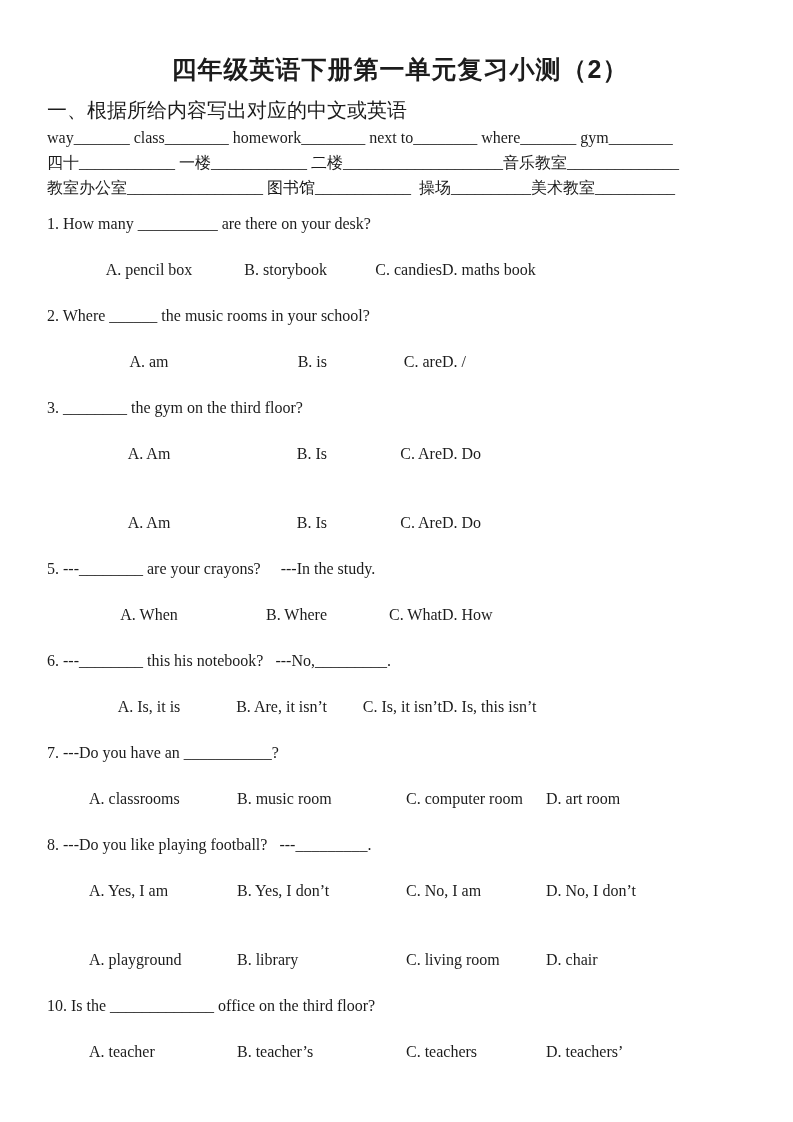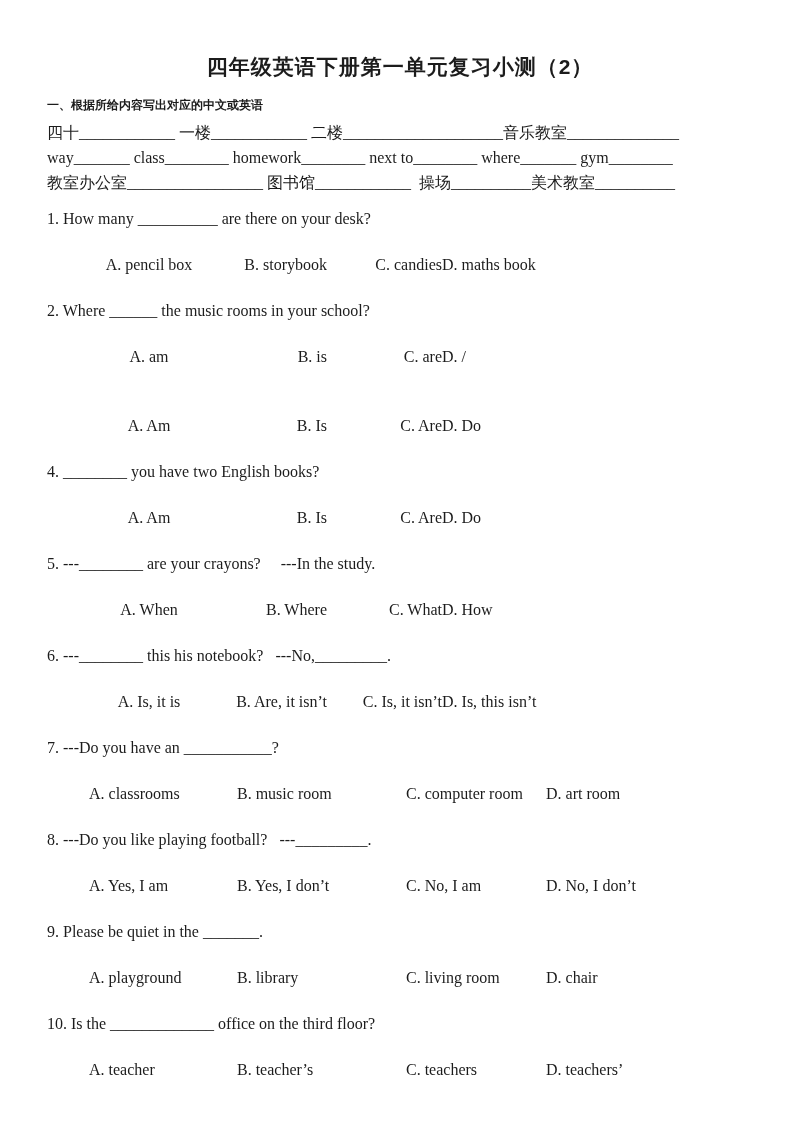--- a/index.html
+++ b/index.html
@@ -18,29 +18,29 @@
   .page {
     box-sizing: border-box;
     width: 793px;
     height: 1122px;
     padding: 53px 40px 0 47px;
   }
   .title {
     margin: 0 0 4px 0;
     text-align: center;
     font-family: "Liberation Sans", "DejaVu Sans", sans-serif;
-    font-size: 21px;
+    font-size: 25px;
     font-weight: bold;
     letter-spacing: 1px;
     white-space: pre;
   }
   .heading {
     font-family: "Liberation Sans", "DejaVu Sans", sans-serif;
-    font-size: 12px;
-    font-weight: bold;
+    font-size: 20px;
+    font-weight: normal;
     line-height: 20px;
     white-space: pre;
   }
   .sec1 { margin-top: 14px; }
   .sec1 .heading { margin-bottom: 5px; }
   .sec1 .line {
     line-height: 25px;
     white-space: pre;
   }
   .sec2 { margin-top: 12px; }
@@ -64,42 +64,42 @@
 </style>
 </head>
 <body>
 
 <div class="page">
 
   <h1 class="title">四年级英语下册第一单元复习小测（2）</h1>
 
   <div class="sec1">
     <div class="heading">一、根据所给内容写出对应的中文或英语</div>
+    <div class="line">way_______ class________ homework________ next to________ where_______ gym________</div>
     <div class="line">四十____________ 一楼____________ 二楼____________________音乐教室______________</div>
-    <div class="line">way_______ class________ homework________ next to________ where_______ gym________</div>
     <div class="line">教室办公室_________________ 图书馆____________  操场__________美术教室__________</div>
   </div>
 
   <div class="sec2">
 
     <div class="qline">1. How many __________ are there on your desk?</div>
     <div class="opts narrow">
       <span>A. pencil box</span><span>B. storybook</span><span>C. candies</span><span>D. maths book</span>
     </div>
 
     <div class="qline">2. Where ______ the music rooms in your school?</div>
     <div class="opts narrow">
       <span>A. am</span><span>B. is</span><span>C. are</span><span>D. /</span>
     </div>
 
+    <div class="qline">3. ________ the gym on the third floor?</div>
     <div class="opts narrow">
       <span>A. Am</span><span>B. Is</span><span>C. Are</span><span>D. Do</span>
     </div>
 
-    <div class="qline">4. ________ you have two English books?</div>
     <div class="opts narrow">
       <span>A. Am</span><span>B. Is</span><span>C. Are</span><span>D. Do</span>
     </div>
 
     <div class="qline">5. ---________ are your crayons?     ---In the study.</div>
     <div class="opts narrow">
       <span>A. When</span><span>B. Where</span><span>C. What</span><span>D. How</span>
     </div>
 
     <div class="qline">6. ---________ this his notebook?   ---No,_________.</div>
@@ -110,21 +110,20 @@
     <div class="qline">7. ---Do you have an ___________?</div>
     <div class="opts wide">
       <span>A. classrooms</span><span>B. music room</span><span>C. computer room</span><span>D. art room</span>
     </div>
 
     <div class="qline">8. ---Do you like playing football?   ---_________.</div>
     <div class="opts wide">
       <span>A. Yes, I am</span><span>B. Yes, I don’t</span><span>C. No, I am</span><span>D. No, I don’t</span>
     </div>
 
-    <div class="qline">9. Please be quiet in the _______.</div>
     <div class="opts wide">
       <span>A. playground</span><span>B. library</span><span>C. living room</span><span>D. chair</span>
     </div>
 
     <div class="qline">10. Is the _____________ office on the third floor?</div>
     <div class="opts wide">
       <span>A. teacher</span><span>B. teacher’s</span><span>C. teachers</span><span>D. teachers’</span>
     </div>
 
   </div>

